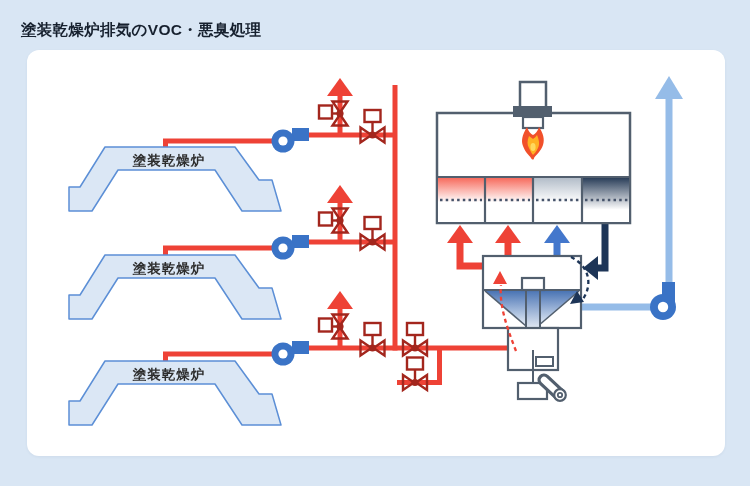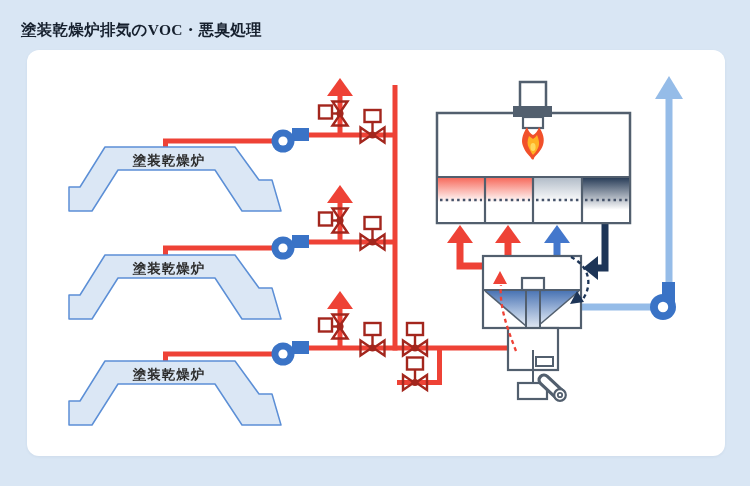--- a/index.html
+++ b/index.html
@@ -3,21 +3,21 @@
 <meta charset="utf-8">
 <style>
   html,body{margin:0;padding:0;}
   body{
     width:750px;height:486px;position:relative;overflow:hidden;
     background:#d9e6f4;
     font-family:"Liberation Sans","DejaVu Sans",sans-serif;
   }
   .page-title{
     position:absolute;left:21px;top:20px;
-    font-size:15.5px;font-weight:700;color:#16202e;letter-spacing:.3px;font-family:Liberation Serif, serif;
+    font-size:15.5px;font-weight:700;color:#16202e;letter-spacing:.3px;
   }
   .card{
     position:absolute;left:27px;top:50px;width:698px;height:406px;
     background:#ffffff;border-radius:12px;
     box-shadow:0 1px 3px rgba(30,60,100,.06);
   }
   svg.diagram{position:absolute;left:0;top:0;}
   text.oven-label{
     font-family:"Liberation Sans","DejaVu Sans",sans-serif;
     font-size:13.5px;font-weight:600;fill:#2e2e2e;letter-spacing:1px;

